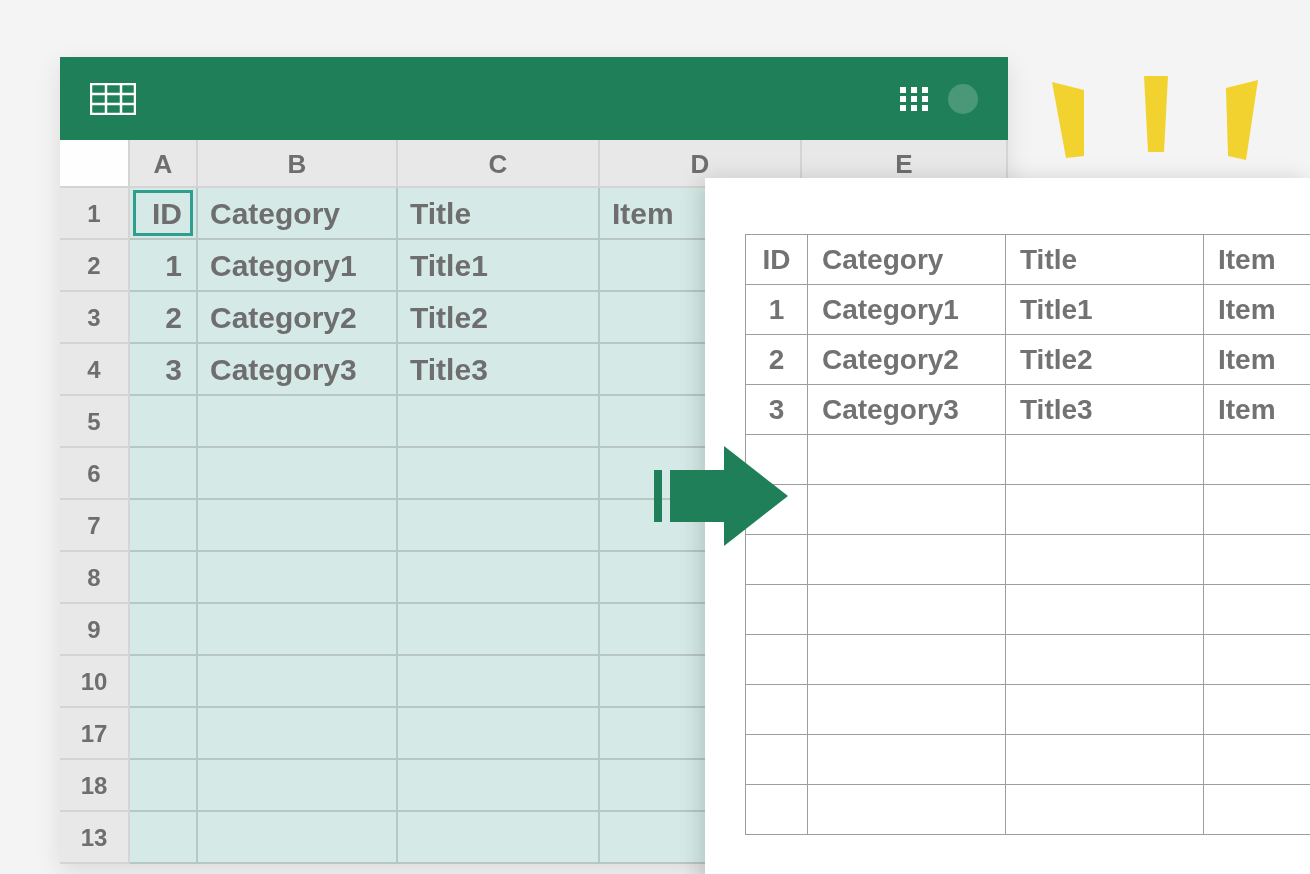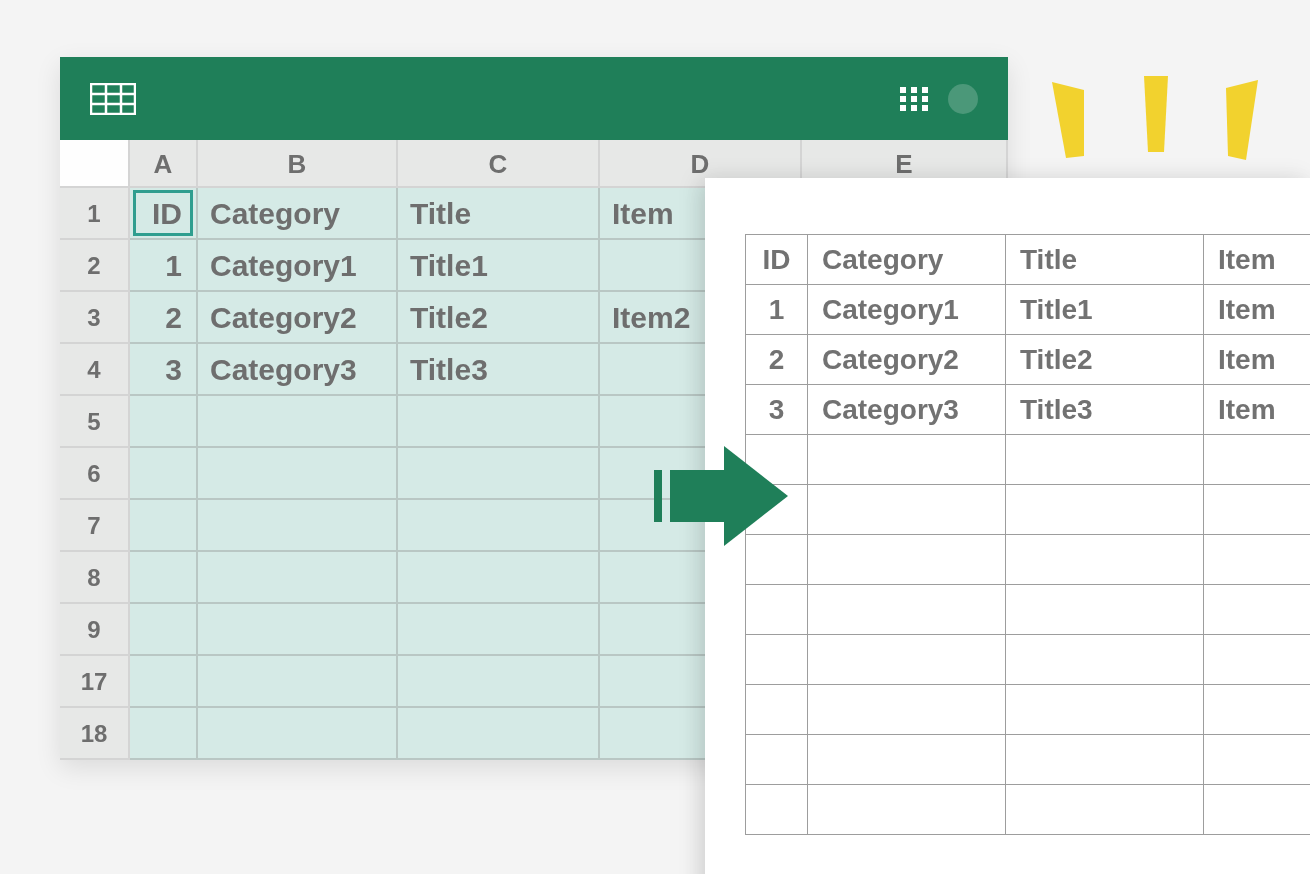--- a/index.html
+++ b/index.html
@@ -229,21 +229,20 @@
       <div class="ss-cell b">Category1</div>
       <div class="ss-cell c">Title1</div>
       <div class="ss-cell e"></div>
     </div>
 
     <div class="ss-row">
       <div class="ss-rownum">3</div>
       <div class="ss-cell a">2</div>
       <div class="ss-cell b">Category2</div>
       <div class="ss-cell c">Title2</div>
-      <div class="ss-cell d">Item2</div>
       <div class="ss-cell e"></div>
     </div>
 
     <div class="ss-row">
       <div class="ss-rownum">4</div>
       <div class="ss-cell a">3</div>
       <div class="ss-cell b">Category3</div>
       <div class="ss-cell c">Title3</div>
       <div class="ss-cell e"></div>
     </div>
@@ -282,29 +281,45 @@
       </div>
     <div class="ss-row">
         <div class="ss-rownum">9</div>
         <div class="ss-cell a"></div>
         <div class="ss-cell b"></div>
         <div class="ss-cell c"></div>
         <div class="ss-cell d"></div>
         <div class="ss-cell e"></div>
       </div>
     <div class="ss-row">
+        <div class="ss-rownum">10</div>
+        <div class="ss-cell a"></div>
+        <div class="ss-cell b"></div>
+        <div class="ss-cell c"></div>
+        <div class="ss-cell d"></div>
+        <div class="ss-cell e"></div>
+      </div>
+    <div class="ss-row">
         <div class="ss-rownum">17</div>
         <div class="ss-cell a"></div>
         <div class="ss-cell b"></div>
         <div class="ss-cell c"></div>
         <div class="ss-cell d"></div>
         <div class="ss-cell e"></div>
       </div>
     <div class="ss-row">
         <div class="ss-rownum">18</div>
+        <div class="ss-cell a"></div>
+        <div class="ss-cell b"></div>
+        <div class="ss-cell c"></div>
+        <div class="ss-cell d"></div>
+        <div class="ss-cell e"></div>
+      </div>
+    <div class="ss-row">
+        <div class="ss-rownum">13</div>
         <div class="ss-cell a"></div>
         <div class="ss-cell b"></div>
         <div class="ss-cell c"></div>
         <div class="ss-cell d"></div>
         <div class="ss-cell e"></div>
       </div>
   </div>
 </div>
 
 <div class="plain">

